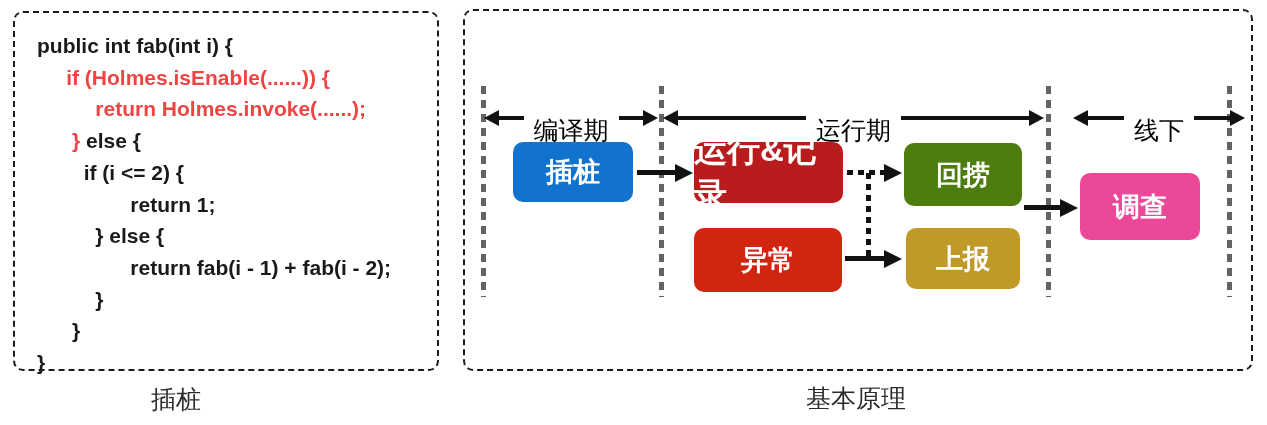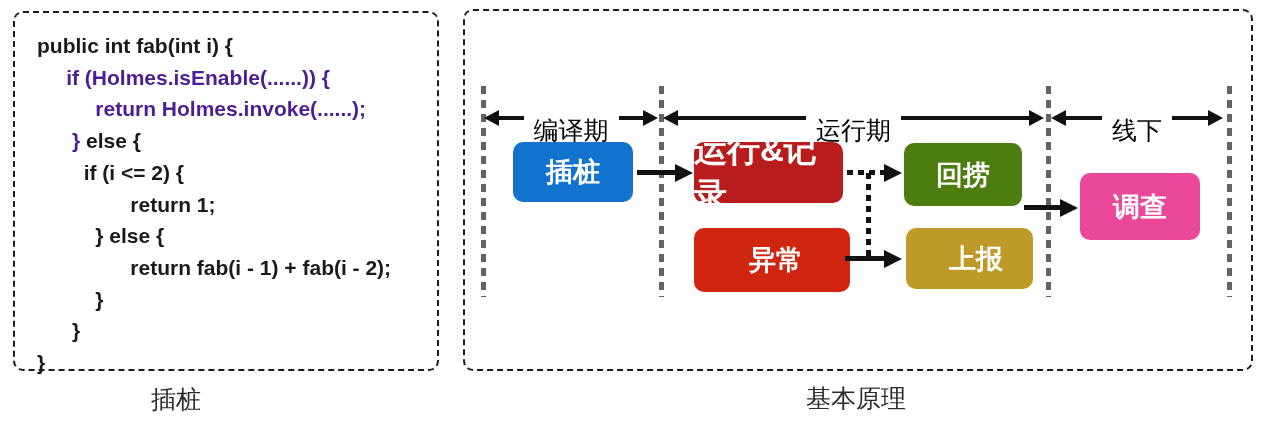--- a/index.html
+++ b/index.html
@@ -8,21 +8,21 @@
 
   
   .panel{position:absolute;border:2px dashed #1c1c1c;border-radius:10px;background:#fff;}
   #left-panel{left:13px;top:11px;width:422px;height:356px;}
   #right-panel{left:463px;top:9px;width:786px;height:358px;}
 
   
   #code{position:absolute;left:22px;top:17px;width:410px;
         font-size:21px;font-weight:bold;line-height:31.7px;white-space:pre;}
   .seg-dark{color:#1a1a1a;}
-  .seg-red{color:#4c1d95;}
+  .seg-red{color:#ef4444;}
 
   
   .caption{position:absolute;font-size:25px;color:#2b2b2b;white-space:nowrap;transform:translateX(-50%);}
   #caption-left{left:176px;top:383px;}
   #caption-right{left:856px;top:382px;}
 
   
   .vdash{position:absolute;top:86px;height:211px;width:5px;
          background:repeating-linear-gradient(180deg,#636363 0 8px,transparent 8px 14px);}
 
@@ -32,23 +32,23 @@
   .band .label{font-size:25px;color:#000000;padding:0 10px;white-space:nowrap;margin-top:24px;}
   .tri{width:0;height:0;}
   .tri.left{border-top:8px solid transparent;border-bottom:8px solid transparent;border-right:15px solid #111;}
   .tri.right{border-top:8px solid transparent;border-bottom:8px solid transparent;border-left:15px solid #111;}
 
   
   .node{position:absolute;border-radius:10px;display:flex;align-items:center;justify-content:center;
         color:#fff;font-weight:bold;}
   #node-instrument{left:513px;top:142px;width:120px;height:60px;background:#1173ce;font-size:27px;}
   #node-run-record{left:694px;top:142px;width:149px;height:61px;background:#b91c1c;font-size:33px;}
-  #node-exception{left:694px;top:228px;width:148px;height:64px;background:#d0250f;font-size:27px;padding-left:8px;}
+  #node-exception{left:694px;top:228px;width:148px;height:64px;background:#d0250f;font-size:27px;}
   #node-fetch{left:904px;top:143px;width:118px;height:63px;background:#4d7c0f;font-size:27px;}
-  #node-report{left:906px;top:228px;width:114px;height:61px;background:#bf9a28;font-size:27px;padding-left:13px;}
+  #node-report{left:906px;top:228px;width:114px;height:61px;background:#bf9a28;font-size:27px;}
   #node-investigate{left:1080px;top:173px;width:120px;height:67px;background:#ec4899;font-size:27px;}
 
   
   .aline{position:absolute;height:5px;background:#111;}
   .aline.dotted{background:repeating-linear-gradient(90deg,#111 0 6px,transparent 6px 11px);}
   .vline.dotted{position:absolute;width:5px;
         background:repeating-linear-gradient(180deg,#111 0 6px,transparent 6px 11px);}
   .ahead{position:absolute;width:0;height:0;
          border-top:9px solid transparent;border-bottom:9px solid transparent;border-left:18px solid #111;}
 </style>
@@ -77,21 +77,21 @@
     <div class="hline"></div>
     <div class="tri right"></div>
   </div>
   <div class="band" style="left:663px;width:381px;">
     <div class="tri left"></div>
     <div class="hline"></div>
     <div class="label">运行期</div>
     <div class="hline"></div>
     <div class="tri right"></div>
   </div>
-  <div class="band" style="left:1051px;width:172px;">
+  <div class="band" style="left:1073px;width:172px;">
     <div class="tri left"></div>
     <div class="hline"></div>
     <div class="label">线下</div>
     <div class="hline"></div>
     <div class="tri right"></div>
   </div>
 
   <div class="node" id="node-instrument">
     <span>插桩</span>
   </div>

